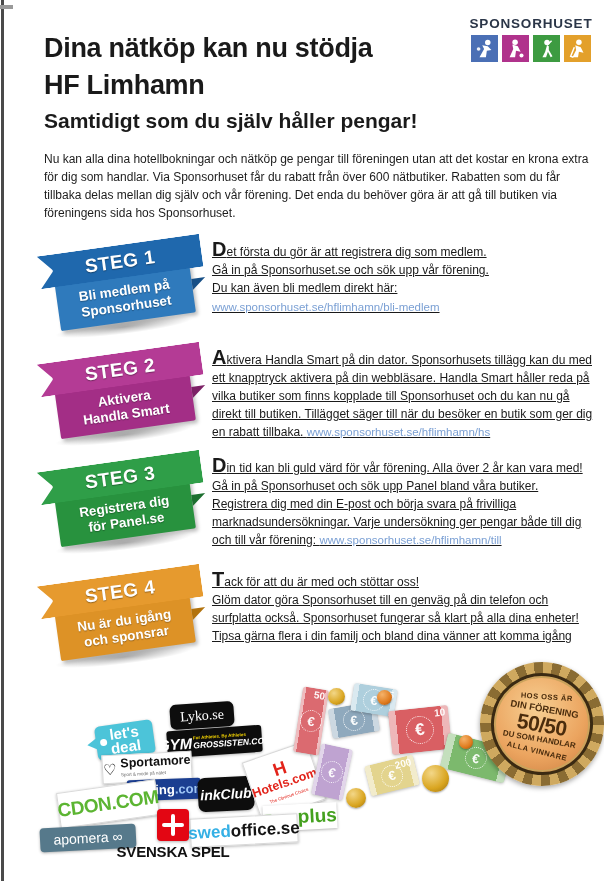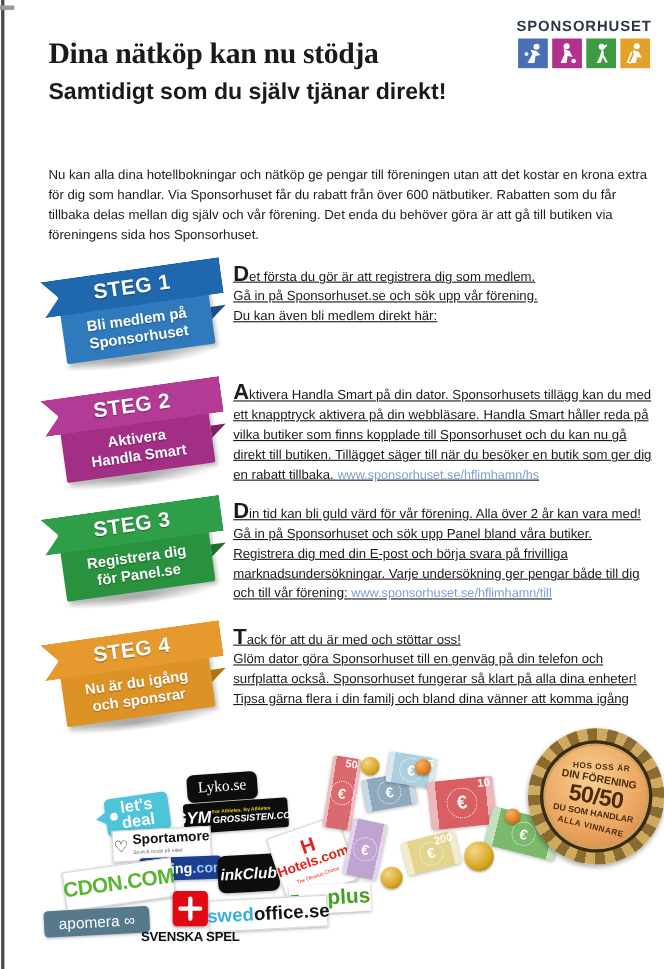--- a/index.html
+++ b/index.html
@@ -3,21 +3,21 @@
 <meta charset="utf-8">
 <style>
   html,body{margin:0;padding:0;background:#fff;}
   body{font-family:"Liberation Sans",sans-serif;color:#1a1a1a;}
   #page{position:relative;width:604px;height:881px;background:#fff;overflow:hidden;}
   .edge-line{position:absolute;left:1px;top:0;width:3px;height:881px;background:#4a4a4a;}
   .edge-notch{position:absolute;left:0;top:5px;width:13px;height:4px;background:#9a9a9a;}
 
   
   .titleblock{position:absolute;left:44px;top:30px;width:430px;}
-  .t1{font-size:27px;font-weight:bold;line-height:37px;letter-spacing:-0.3px;font-family:Liberation Serif, serif;}
+  .t1{font-size:27px;font-weight:bold;line-height:37px;letter-spacing:-0.3px;}
   .t2{font-size:21px;font-weight:bold;line-height:30px;margin-top:2px;}
   .logo{position:absolute;right:10px;top:16px;width:126px;text-align:center;}
   .logo .brand{font-size:13.5px;font-weight:bold;color:#2b3648;letter-spacing:0.8px;}
   .tiles{display:flex;gap:4px;justify-content:center;margin-top:4px;}
   .tile{width:27px;height:27px;background:var(--c,#888);display:flex;align-items:center;justify-content:center;}
   .tile svg{width:22px;height:22px;}
 
   .intro{position:absolute;left:44px;top:150px;width:552px;font-size:12px;line-height:18px;color:#1c1c1c;}
 
   
@@ -80,21 +80,21 @@
   .b-zooplus .zdot{width:11px;height:11px;border-radius:50%;background:#2e2416;border:2px solid #c98f3a;box-sizing:border-box;margin-top:4px;}
   .b-swedoffice{left:190px;top:156px;width:106px;height:27px;transform:rotate(-3deg);}
   .b-swedoffice .w1{color:var(--c,#35b0e5);font-weight:bold;font-size:17px;}
   .b-swedoffice .w2{color:#141414;font-weight:bold;font-size:17px;}
   .b-apomera{left:40px;top:166px;width:96px;height:24px;background:var(--c,#56798b);border-radius:4px;transform:rotate(-3deg);
      color:#fff;font-size:14px;gap:4px;}
   .b-svenskaspel{left:140px;top:148px;width:66px;height:52px;flex-direction:column;box-shadow:none;}
   .b-svenskaspel .sq{width:32px;height:32px;background:var(--c,#e30613);border-radius:4px;position:relative;box-shadow:0 1px 3px rgba(0,0,0,.3);}
   .b-svenskaspel .sq::before,.b-svenskaspel .sq::after{content:"";position:absolute;left:14px;top:5px;width:4px;height:22px;background:#fff;border-radius:2px;}
   .b-svenskaspel .sq::after{transform:rotate(90deg);}
-  .b-svenskaspel .sl{font-size:12px;font-weight:bold;color:#111;margin-top:2px;white-space:nowrap;letter-spacing:-0.2px;}
+  .b-svenskaspel .sl{font-size:15px;font-weight:bold;color:#111;margin-top:2px;white-space:nowrap;letter-spacing:-0.2px;}
 
   
   .note{position:absolute;border-radius:3px;box-shadow:0 1px 3px rgba(0,0,0,.25);display:flex;align-items:center;justify-content:center;
      background:linear-gradient(90deg,rgba(255,255,255,.55) 0 12%,rgba(255,255,255,0) 12% 88%,rgba(255,255,255,.55) 88%),var(--c,#ccc);}
   .note .eu{color:rgba(255,255,255,.95);font-weight:bold;border:1px dotted rgba(255,255,255,.85);border-radius:50%;
      width:20px;height:20px;display:flex;align-items:center;justify-content:center;font-size:13px;}
   .note .val{position:absolute;right:3px;top:1px;color:rgba(255,255,255,.95);font-weight:bold;font-size:10px;}
   .nt50v{left:298px;top:28px;width:26px;height:66px;transform:rotate(9deg);}
   .ntgrey{left:330px;top:45px;width:48px;height:30px;transform:rotate(-10deg);}
   .nt5{left:352px;top:26px;width:44px;height:28px;transform:rotate(9deg);}
@@ -160,38 +160,39 @@
             <circle cx="13" cy="4.5" r="3" fill="#fff"></circle>
             <path d="M6 21 L10 13 L9 8 L15 10 L18 16 L13 15 L12 21 Z" fill="#fff"></path>
             <path d="M8 10 L4 20 L7 21" stroke="#fff" stroke-width="1.6" fill="none"></path>
           </svg>
       </span>
     </div>
   </div>
 
   <div class="titleblock">
     <div class="t1">Dina nätköp kan nu stödja</div>
-    <div class="t2">Samtidigt som du själv tjänar direkt!</div>
+    <div class="t1">HF Limhamn</div>
+    <div class="t2">Samtidigt som du själv håller pengar!</div>
   </div>
 
   <div class="intro">Nu kan alla dina hotellbokningar och nätköp ge pengar till föreningen utan att det kostar en krona extra för dig som handlar. Via Sponsorhuset får du rabatt från över 600 nätbutiker. Rabatten som du får tillbaka delas mellan dig själv och vår förening. Det enda du behöver göra är att gå till butiken via föreningens sida hos Sponsorhuset.</div>
 
   <section class="step" style="top:234px">
     <div class="ribbon" style="--banner: #1f68ad; --body: #2f7abc; --dark: #174f86;">
       <div class="rshadow"></div>
       <div class="rbody">
         <span>Bli medlem på</span>
         <span>Sponsorhuset</span>
       </div>
       <div class="rbanner">STEG 1</div>
       <div class="rfold"></div>
     </div>
     <div class="stext"><span class="dropcap">D</span><span class="bodytext">et första du gör är att registrera dig som medlem.
 Gå in på Sponsorhuset.se och sök upp vår förening.
-Du kan även bli medlem direkt här:</span></div>
+Du kan även bli medlem direkt här:</span><a class="slink block" href="#">www.sponsorhuset.se/hflimhamn/bli-medlem</a></div>
   </section>
 
   <section class="step" style="top:342px">
     <div class="ribbon" style="--banner: #b43b95; --body: #a32e86; --dark: #7c2166;">
       <div class="rshadow"></div>
       <div class="rbody">
         <span>Aktivera</span>
         <span>Handla Smart</span>
       </div>
       <div class="rbanner">STEG 2</div>

